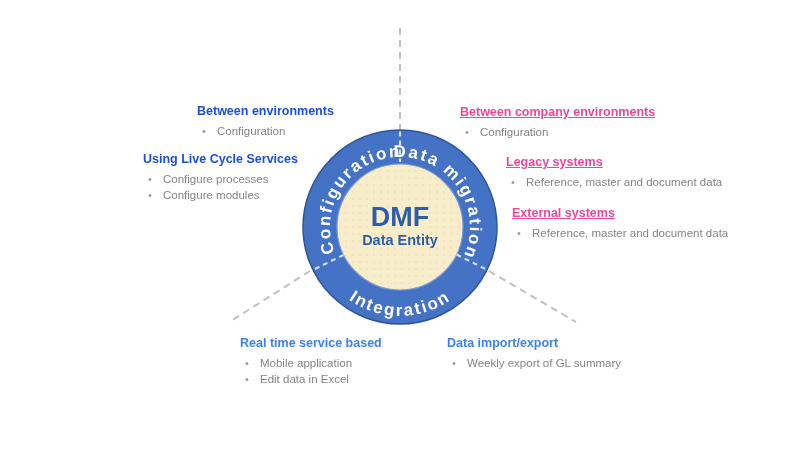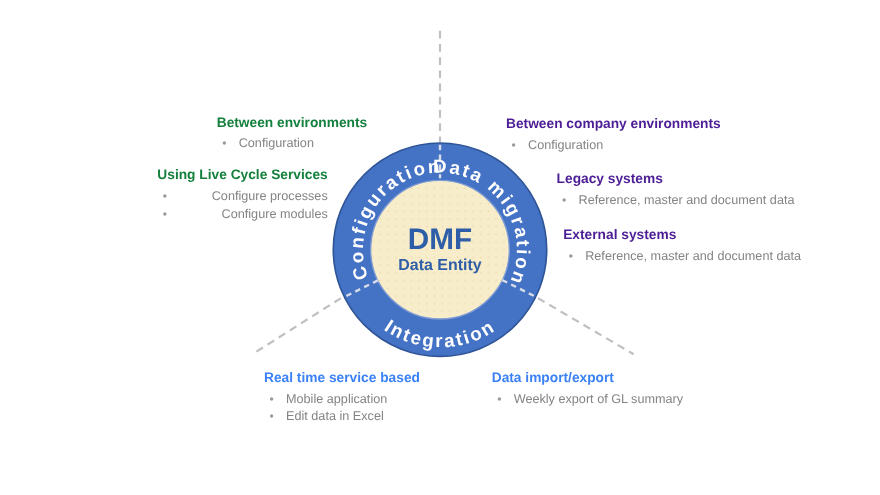--- a/index.html
+++ b/index.html
@@ -9,25 +9,25 @@
   }
   .section{position:absolute;}
   .section h3{margin:0 0 4px 0;font-size:12.5px;line-height:15px;font-weight:bold;}
   .section ul{margin:0;padding:0;list-style:none;}
   .section li{
     position:relative;padding-left:20px;font-size:11.5px;line-height:16px;color:#848484;
   }
   .section li::before{
     content:"\2022";position:absolute;left:5px;top:0;color:#9a9a9a;font-size:11px;
   }
-  .grp-config h3{color:#15803d;}
-  .grp-datamig h3{color:#4c1d95;}
+  .grp-config h3{color:#1d4ed8;}
+  .grp-datamig h3{color:#ec4899;text-decoration:underline;}
   .grp-integ h3{color:#3b82f6;}
   .sec-a{left:197px;top:104px;}
-  .sec-b{left:143px;top:152px;text-align:right;}
+  .sec-b{left:143px;top:152px;}
   .sec-c{left:460px;top:105px;}
   .sec-d{left:506px;top:155px;}
   .sec-e{left:512px;top:206px;}
   .sec-f{left:240px;top:336px;}
   .sec-g{left:425px;top:336px;margin-left:22px;}
   svg{position:absolute;left:0;top:0;}
   .ring-label{
     fill:#ffffff;font-family:"Liberation Sans", sans-serif;
     font-size:17px;font-weight:bold;letter-spacing:2px;
   }

